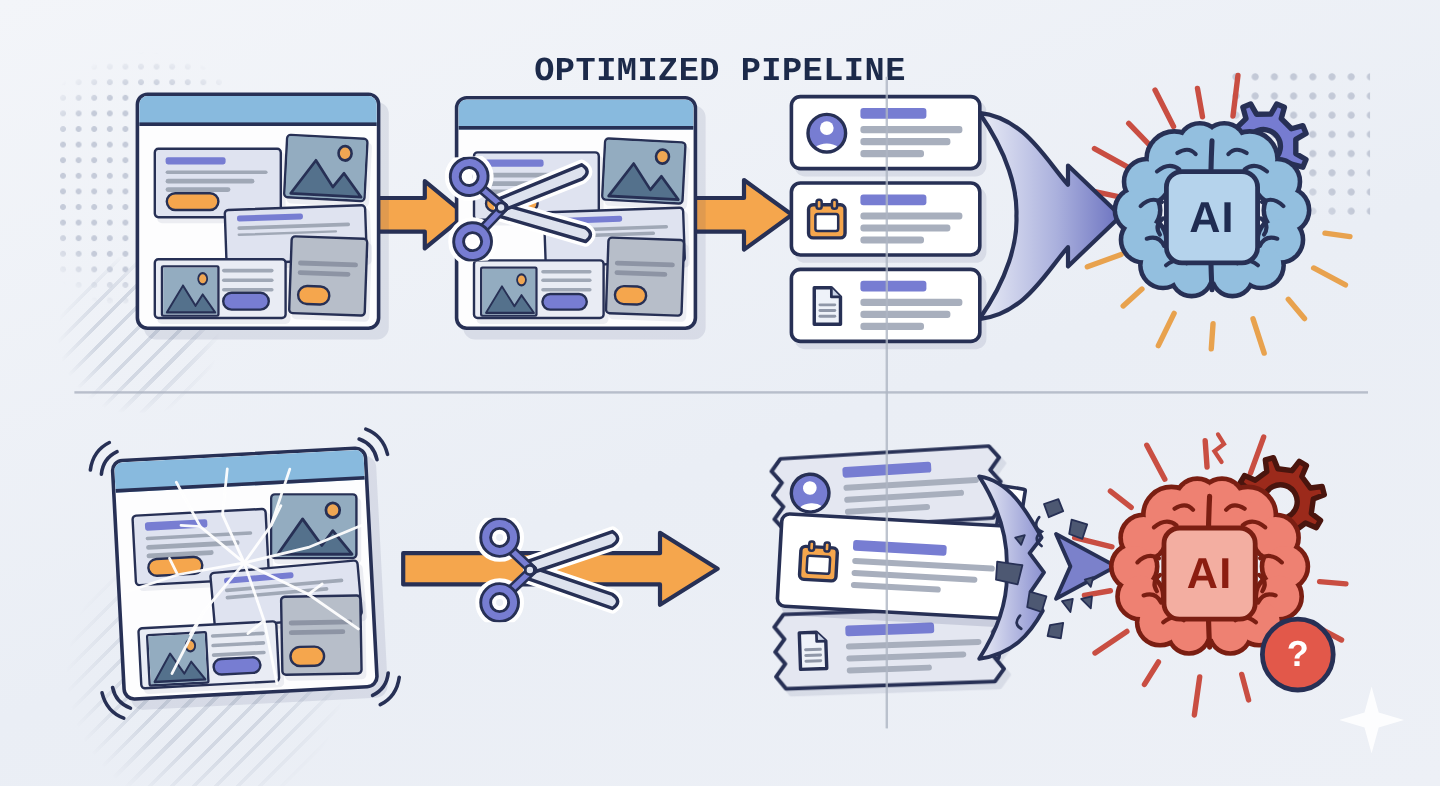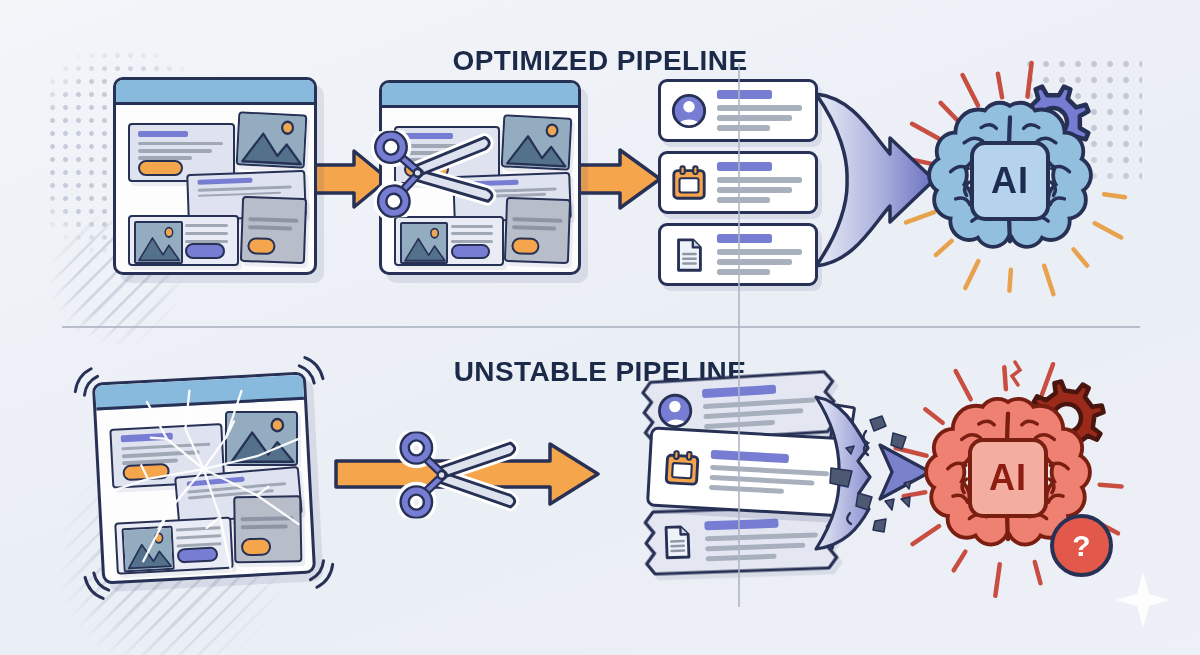--- a/index.html
+++ b/index.html
@@ -24,21 +24,21 @@
   .stripes.s1{left:48px;top:214px;width:135px;height:130px;}
   .stripes.s2{left:44px;top:462px;width:255px;height:198px;}
   .sparkle{left:1116px;top:572px;width:54px;height:56px;background:#fff;opacity:.85;
     clip-path:polygon(50% 0,61% 39%,100% 50%,61% 61%,50% 100%,39% 61%,0 50%,39% 39%);}
   .divider-h{left:62px;top:326px;width:1078px;height:2px;background:var(--divider,#aeb5c3);opacity:.85;z-index:1;}
   .divider-v{left:738px;top:64px;width:2px;height:543px;background:var(--divider,#aeb5c3);opacity:.8;z-index:20;}
 
   
   .sec-title{left:0;right:0;text-align:center;font-weight:bold;font-size:28px;
     color:var(--title-navy,#1c2a4a);letter-spacing:.4px;z-index:2;}
-  .sec-title.top{top:26px;}
+  .sec-title.top{top:26px;font-family:Liberation Mono, monospace;}
   .sec-title.bottom{top:337px;}
 
   
   .browser{background:#fdfdfe;border:3.5px solid var(--outline,#273055);border-radius:10px;
     box-shadow:7px 8px 0 rgba(43,52,96,.10);overflow:hidden;}
   .wh{height:22px;background:var(--header-blue,#88bade);border-bottom:3px solid var(--outline,#273055);}
   .wb{position:relative;height:calc(100% - 25px);}
   .wc{position:absolute;border:2.5px solid var(--outline,#273055);border-radius:4px;
     box-shadow:3px 4px 0 rgba(43,52,96,.08);}
   .wc .bar{position:absolute;left:8%;top:10%;width:48%;height:11%;background:var(--purple,#777dd2);border-radius:2px;}
@@ -380,21 +380,20 @@
           <path d="M30,84 q10,-10 21,-4"></path>
           <path d="M36,116 q12,-4 17,7"></path>
           <path d="M55,142 q11,-9 20,-2"></path>
           <path d="M66,32 q11,-7 18,1"></path>
           <path d="M52,96 q-9,7 -3,16"></path>
         </g>
       </svg>
     <div class="chip blue">AI</div>
   </div>
 
-  <h1 class="ab sec-title bottom">UNSTABLE PIPELINE</h1>
 
   <div class="ab broken-wrap">
     <div class="browser" id="win3">
   <div class="wh"></div>
   <div class="wb">
     <div class="wc ca">
             <i class="bar"></i>
             <i class="ln l1"></i>
             <i class="ln l2"></i>
             <i class="ln l3"></i>

